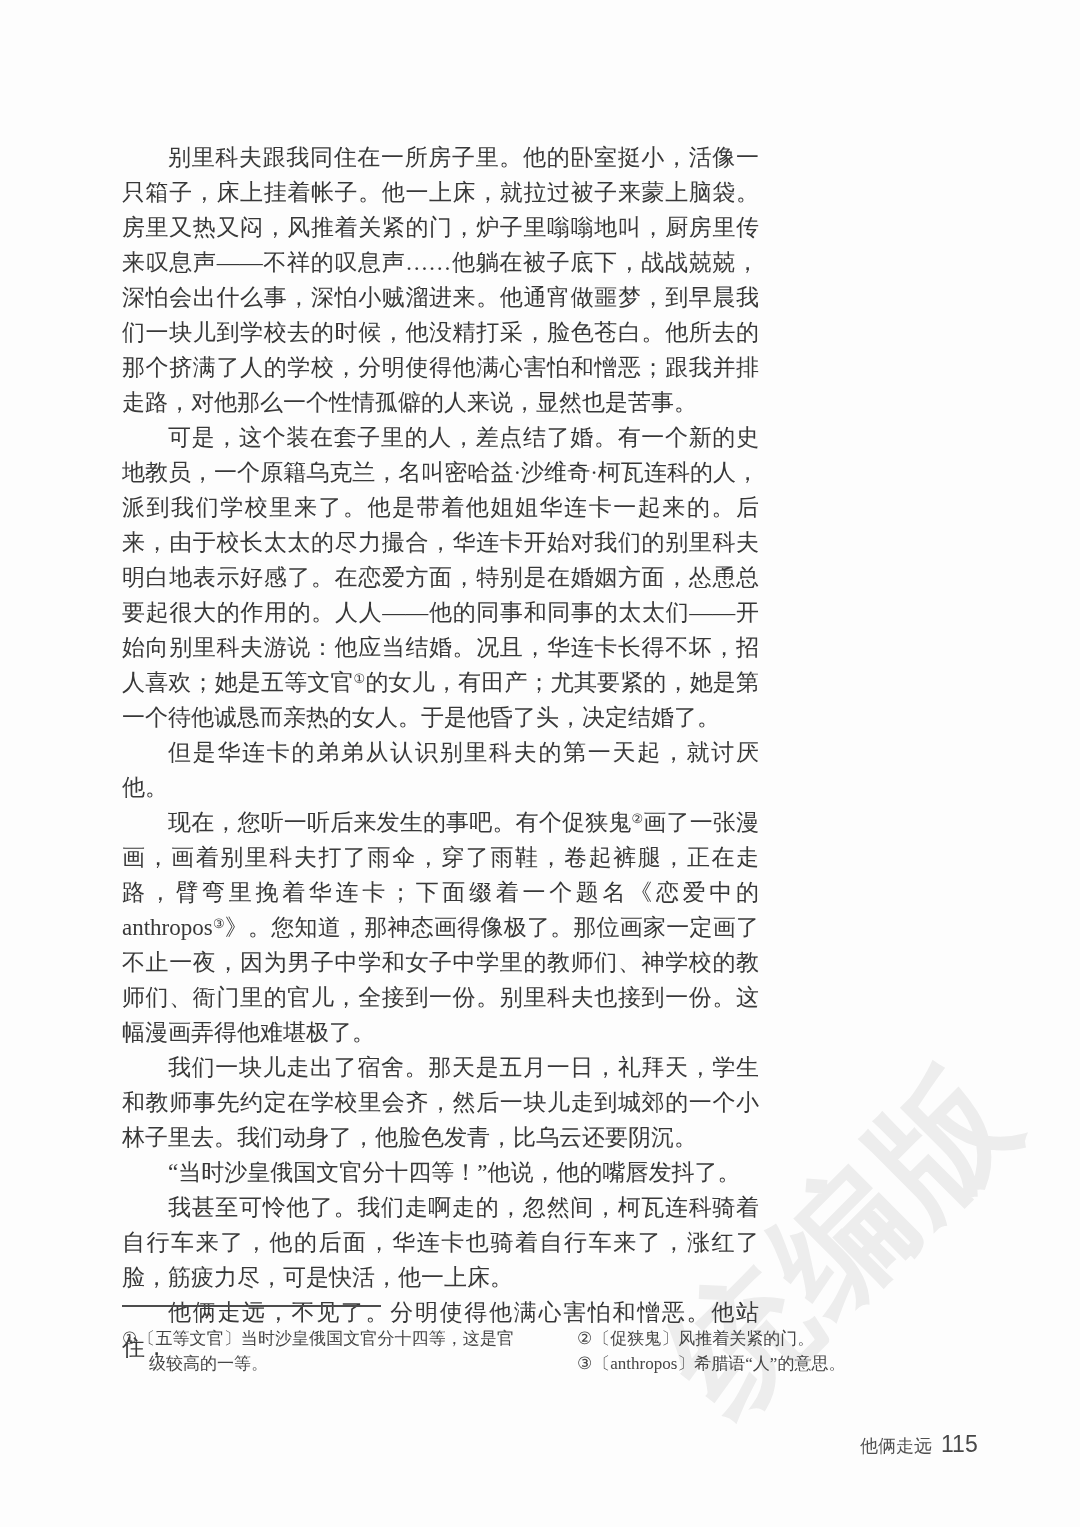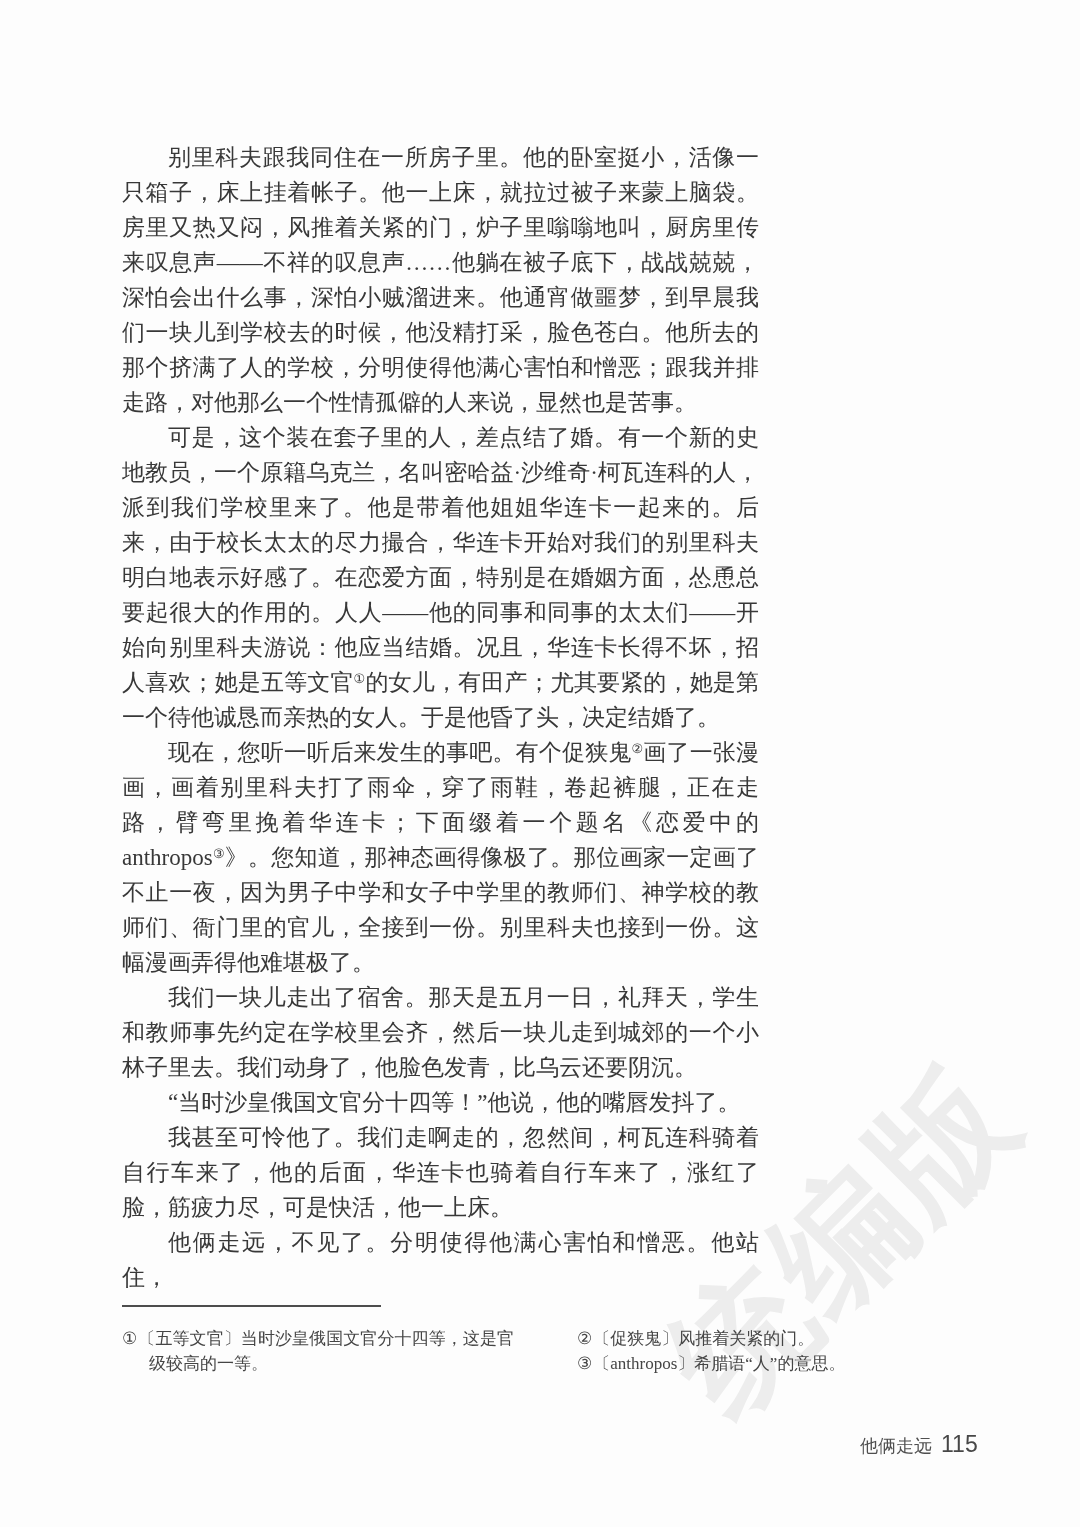--- a/index.html
+++ b/index.html
@@ -83,20 +83,21 @@
 </style>
 </head>
 <body>
 
 <div class="page">
   <div class="watermark">统编版</div>
 
   <div class="body-text" id="body-text">
       <p class="para">别里科夫跟我同住在一所房子里。他的卧室挺小，活像一只箱子，床上挂着帐子。他一上床，就拉过被子来蒙上脑袋。房里又热又闷，风推着关紧的门，炉子里嗡嗡地叫，厨房里传来叹息声——不祥的叹息声……他躺在被子底下，战战兢兢，深怕会出什么事，深怕小贼溜进来。他通宵做噩梦，到早晨我们一块儿到学校去的时候，他没精打采，脸色苍白。他所去的那个挤满了人的学校，分明使得他满心害怕和憎恶；跟我并排走路，对他那么一个性情孤僻的人来说，显然也是苦事。</p>
       <p class="para">可是，这个装在套子里的人，差点结了婚。有一个新的史地教员，一个原籍乌克兰，名叫密哈益·沙维奇·柯瓦连科的人，派到我们学校里来了。他是带着他姐姐华连卡一起来的。后来，由于校长太太的尽力撮合，华连卡开始对我们的别里科夫明白地表示好感了。在恋爱方面，特别是在婚姻方面，怂恿总要起很大的作用的。人人——他的同事和同事的太太们——开始向别里科夫游说：他应当结婚。况且，华连卡长得不坏，招人喜欢；她是五等文官<sup class="fnref">①</sup>的女儿，有田产；尤其要紧的，她是第一个待他诚恳而亲热的女人。于是他昏了头，决定结婚了。</p>
+      <p class="para">但是华连卡的弟弟从认识别里科夫的第一天起，就讨厌他。</p>
       <p class="para">现在，您听一听后来发生的事吧。有个促狭鬼<sup class="fnref">②</sup>画了一张漫画，画着别里科夫打了雨伞，穿了雨鞋，卷起裤腿，正在走路，臂弯里挽着华连卡；下面缀着一个题名《恋爱中的anthropos<sup class="fnref">③</sup>》。您知道，那神态画得像极了。那位画家一定画了不止一夜，因为男子中学和女子中学里的教师们、神学校的教师们、衙门里的官儿，全接到一份。别里科夫也接到一份。这幅漫画弄得他难堪极了。</p>
       <p class="para">我们一块儿走出了宿舍。那天是五月一日，礼拜天，学生和教师事先约定在学校里会齐，然后一块儿走到城郊的一个小林子里去。我们动身了，他脸色发青，比乌云还要阴沉。</p>
       <p class="para">“当时沙皇俄国文官分十四等！”他说，他的嘴唇发抖了。</p>
       <p class="para">我甚至可怜他了。我们走啊走的，忽然间，柯瓦连科骑着自行车来了，他的后面，华连卡也骑着自行车来了，涨红了脸，筋疲力尽，可是快活，他一上床。</p>
       <p class="para">他俩走远，不见了。分明使得他满心害怕和憎恶。他站住，</p>
     </div>
 
   <div class="fn-divider"></div>
 
   <div class="fn-col fn-col-left" id="fn-left">

